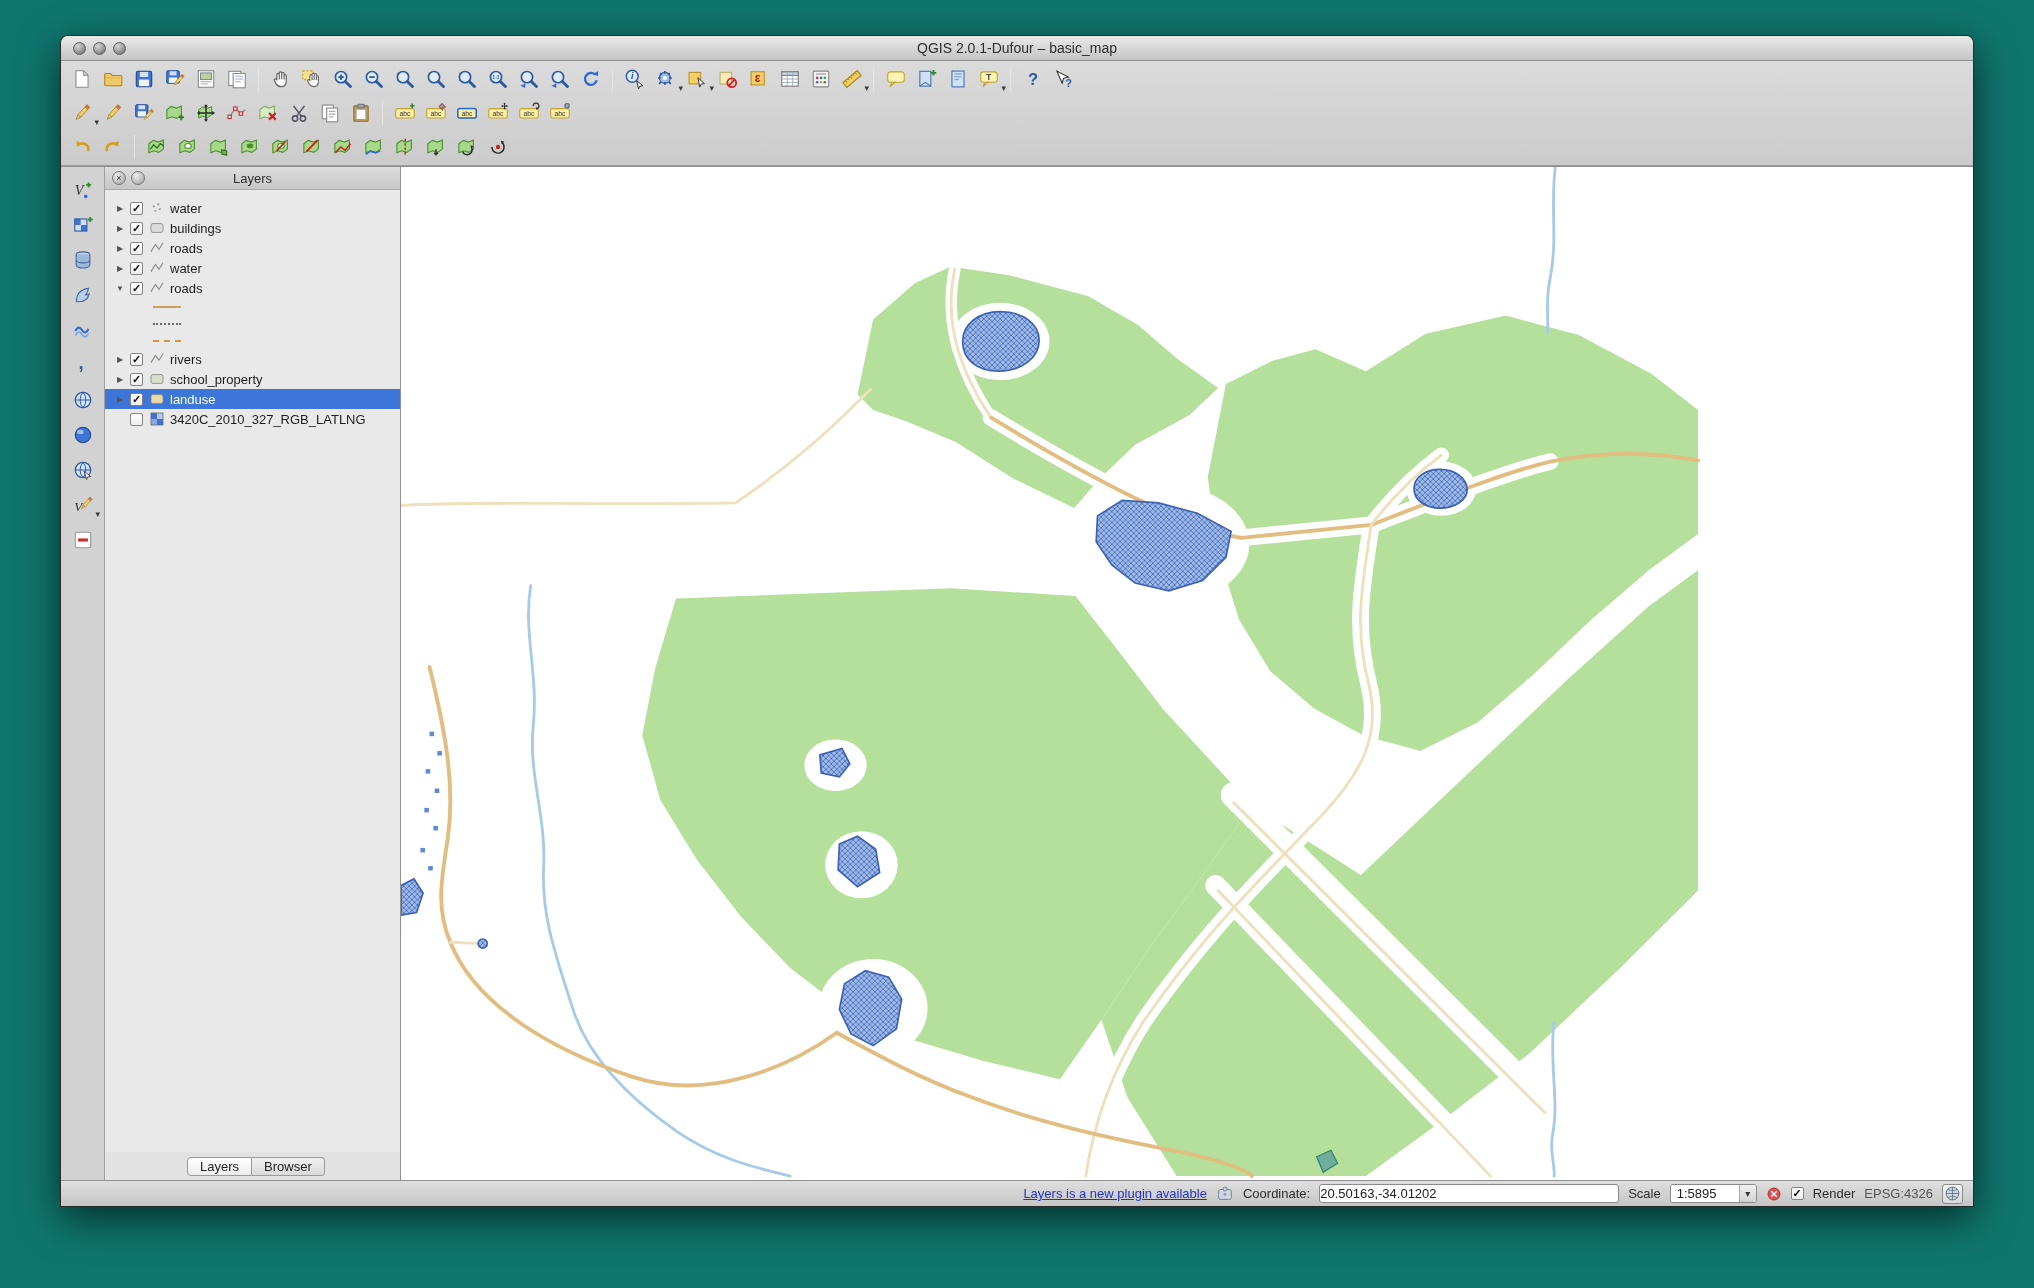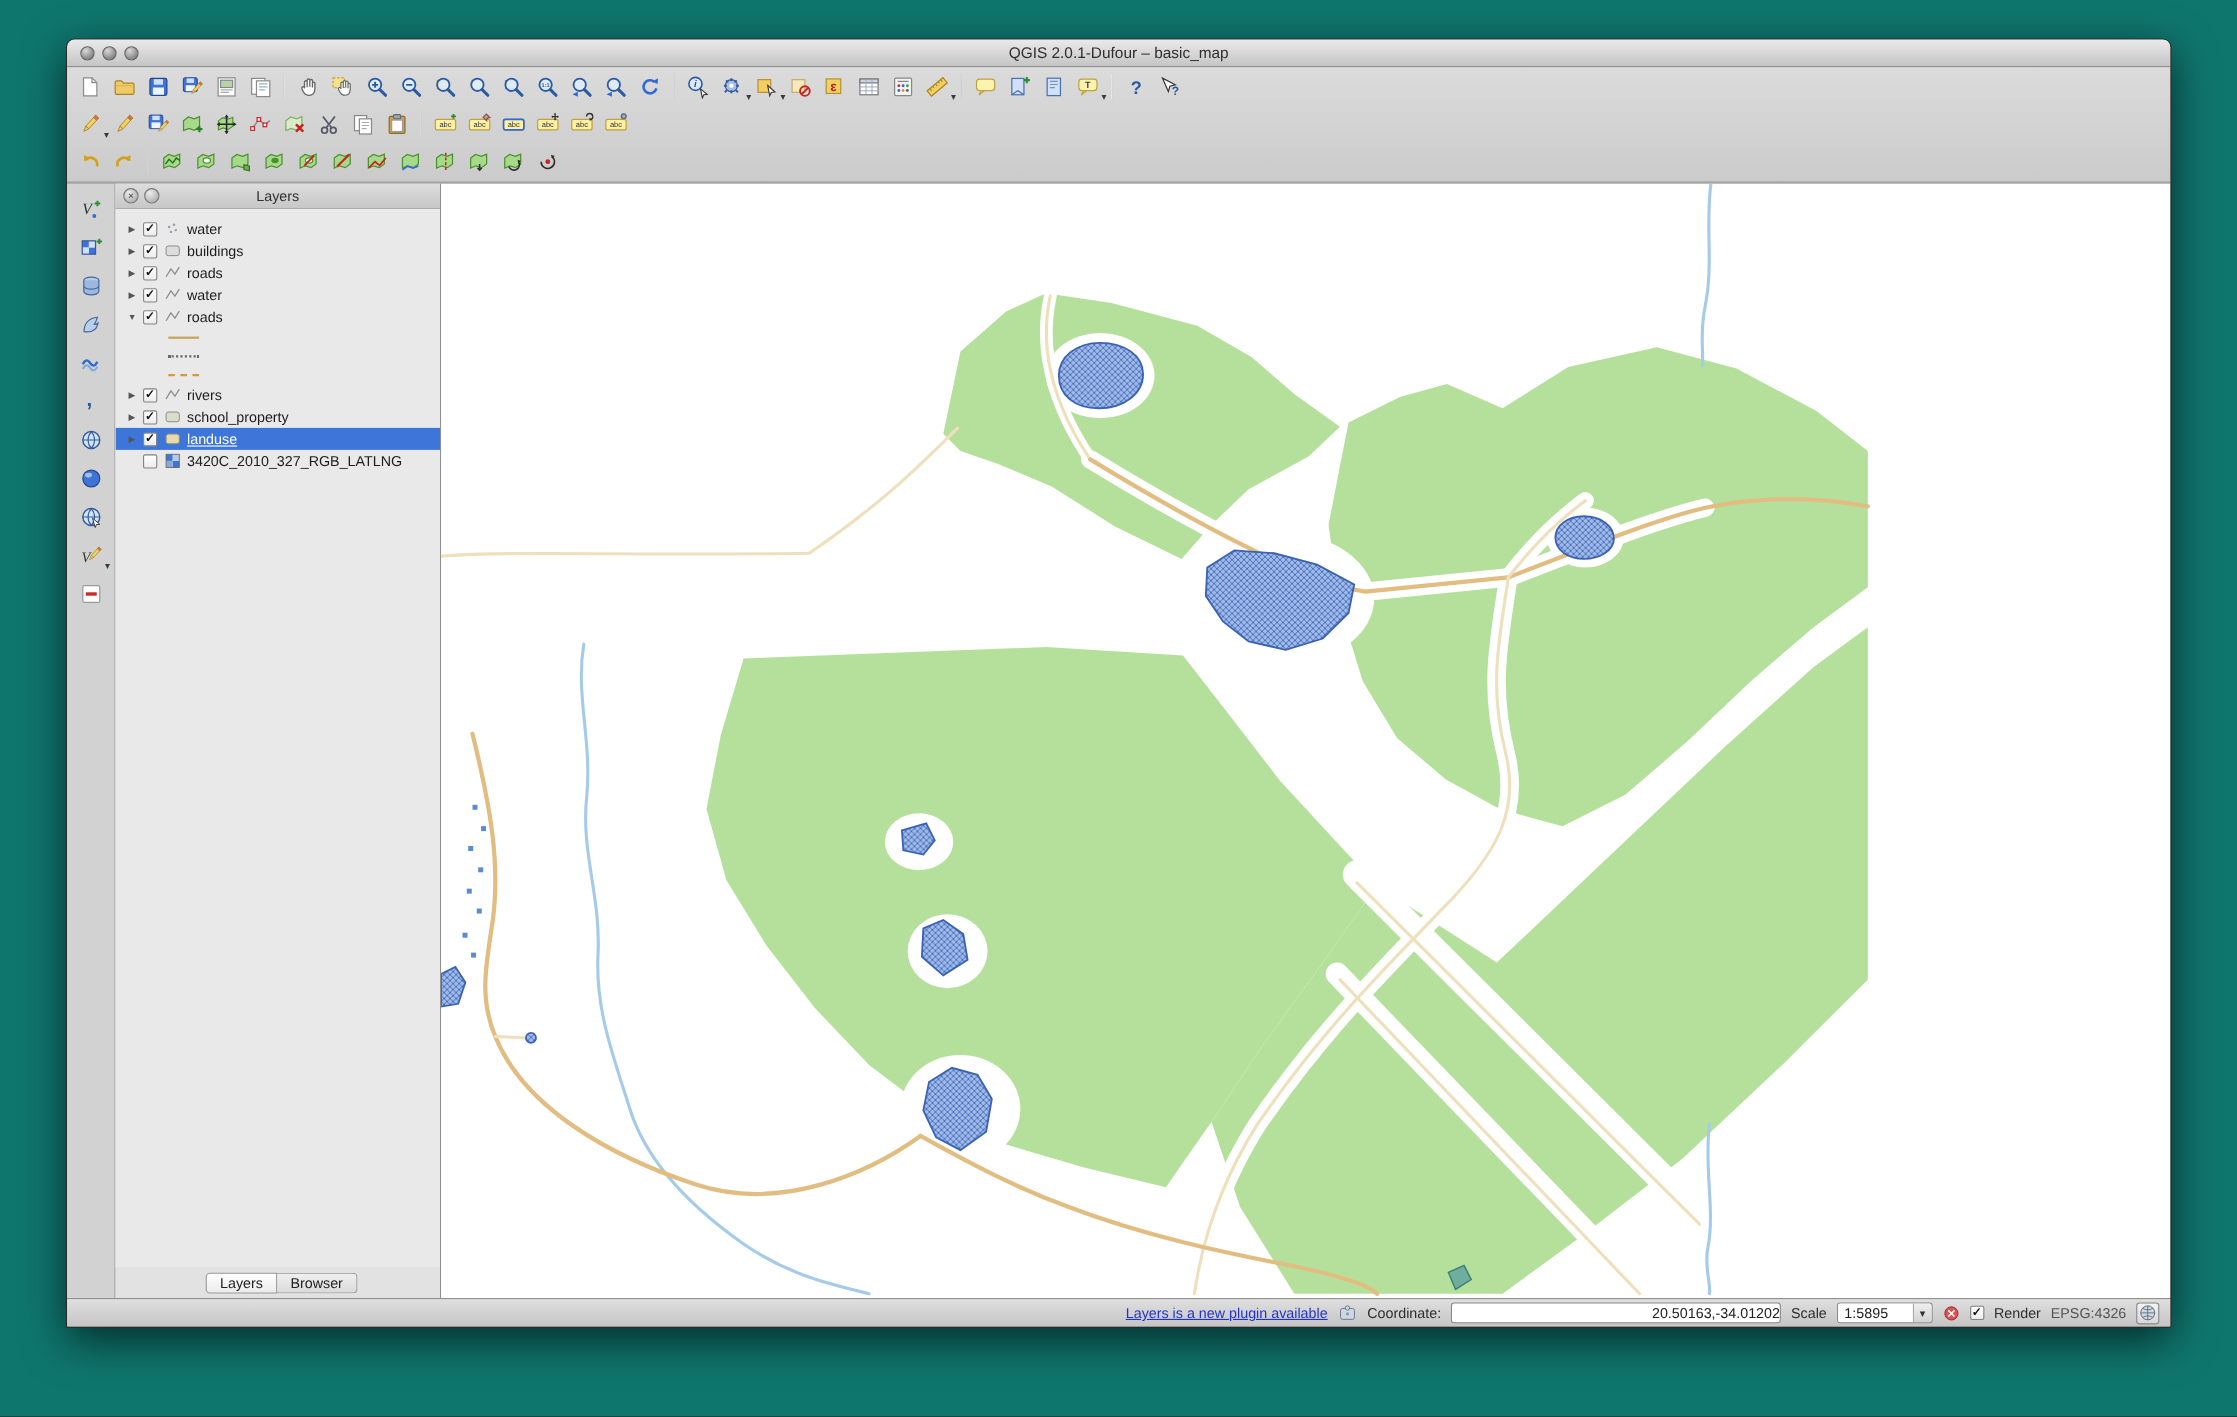--- a/index.html
+++ b/index.html
@@ -37,38 +37,38 @@
 .pbtn.close{left:7px}.pbtn.float{left:26px}
 .ptitle{font-size:13px;color:#2f2f2f}
 .tree{flex:1;padding-top:8px;background:#e9e9e9;overflow:hidden}
 .lrow{height:20px;display:flex;align-items:center;gap:5px;padding-left:10px;font-size:13px;color:#1d1d1d}
 .lrow .exp{width:10px;font-size:8px;color:#555;text-align:center;flex:0 0 auto}
 .cb{width:13px;height:13px;border:1px solid #848484;border-radius:2px;background:linear-gradient(#fff,#ececec);
   font-size:11px;line-height:11px;text-align:center;color:#111;font-weight:bold;flex:0 0 auto;display:inline-block}
 .lrow .ltico{width:17px;height:16px;display:flex;align-items:center;justify-content:center;flex:0 0 auto}
 .llab{white-space:nowrap}
 .lrow.sel{background:var(--c-sel)}
-.lrow.sel .llab{color:#fff;text-decoration:underline}
+.lrow.sel .llab{color:#fff;}
 .srow{height:17px;display:flex;align-items:center;padding-left:48px}
 .sym{width:28px;height:0}
 .sym-solid{border-top:2px solid #c9a35b}
 .sym-dotted{border-top:2px dotted #6a6a6a}
 .sym-dashed{border-top:2px dashed #cf9a3f}
 .panel-tabs{height:28px;display:flex;align-items:center;padding-left:82px;flex:0 0 auto}
 .ptab{font-size:13px;color:#222;border:1px solid #9a9a9a;background:linear-gradient(#f0f0f0,#dadada);padding:1px 12px}
 .ptab.first{border-radius:4px 0 0 4px}
 .ptab.last{border-radius:0 4px 4px 0;border-left:none}
 .ptab.active{background:linear-gradient(#ffffff,#ebebeb)}
 .map{flex:1;position:relative;background:#fff;min-width:0}
 .map svg{position:absolute;inset:0;width:100%;height:100%}
 .statusbar{height:26px;background:linear-gradient(#dfdfdf,#c5c5c5);border-top:1px solid #909090;
   display:flex;align-items:center;padding:0 10px;gap:9px;font-size:13px;color:#2d2d2d;flex:0 0 auto}
 .plugin-link{margin-left:auto;color:var(--c-link);text-decoration:underline;cursor:pointer;white-space:nowrap}
 .sb-label{white-space:nowrap}
-.coord-input{width:300px;height:19px;border:1px solid #8a8a8a;border-radius:3px;text-align:right;
+.coord-input{width:300px;height:19px;border:1px solid #8a8a8a;border-radius:3px;text-align:left;
   font-size:13px;font-family:inherit;background:#fff;color:#222}
 .scale-combo{display:flex;align-items:center;border:1px solid #8a8a8a;border-radius:3px;background:#fff;height:19px;overflow:hidden}
 .scale-combo input{width:68px;border:none;height:17px;font-size:13px;font-family:inherit;padding-left:6px;color:#222;outline:none}
 .combo-arrow{width:17px;height:100%;background:linear-gradient(#f0f0f0,#d2d2d2);border-left:1px solid #aaa;
   font-size:10px;display:flex;align-items:center;justify-content:center;color:#333}
 .crs{color:#555;white-space:nowrap}
 .crs-btn{width:21px;height:20px;border:1px solid #8a8a8a;border-radius:3px;
   background:linear-gradient(#f4f4f4,#d8d8d8);display:flex;align-items:center;justify-content:center}
 .sb-ico{display:flex;align-items:center}
 

